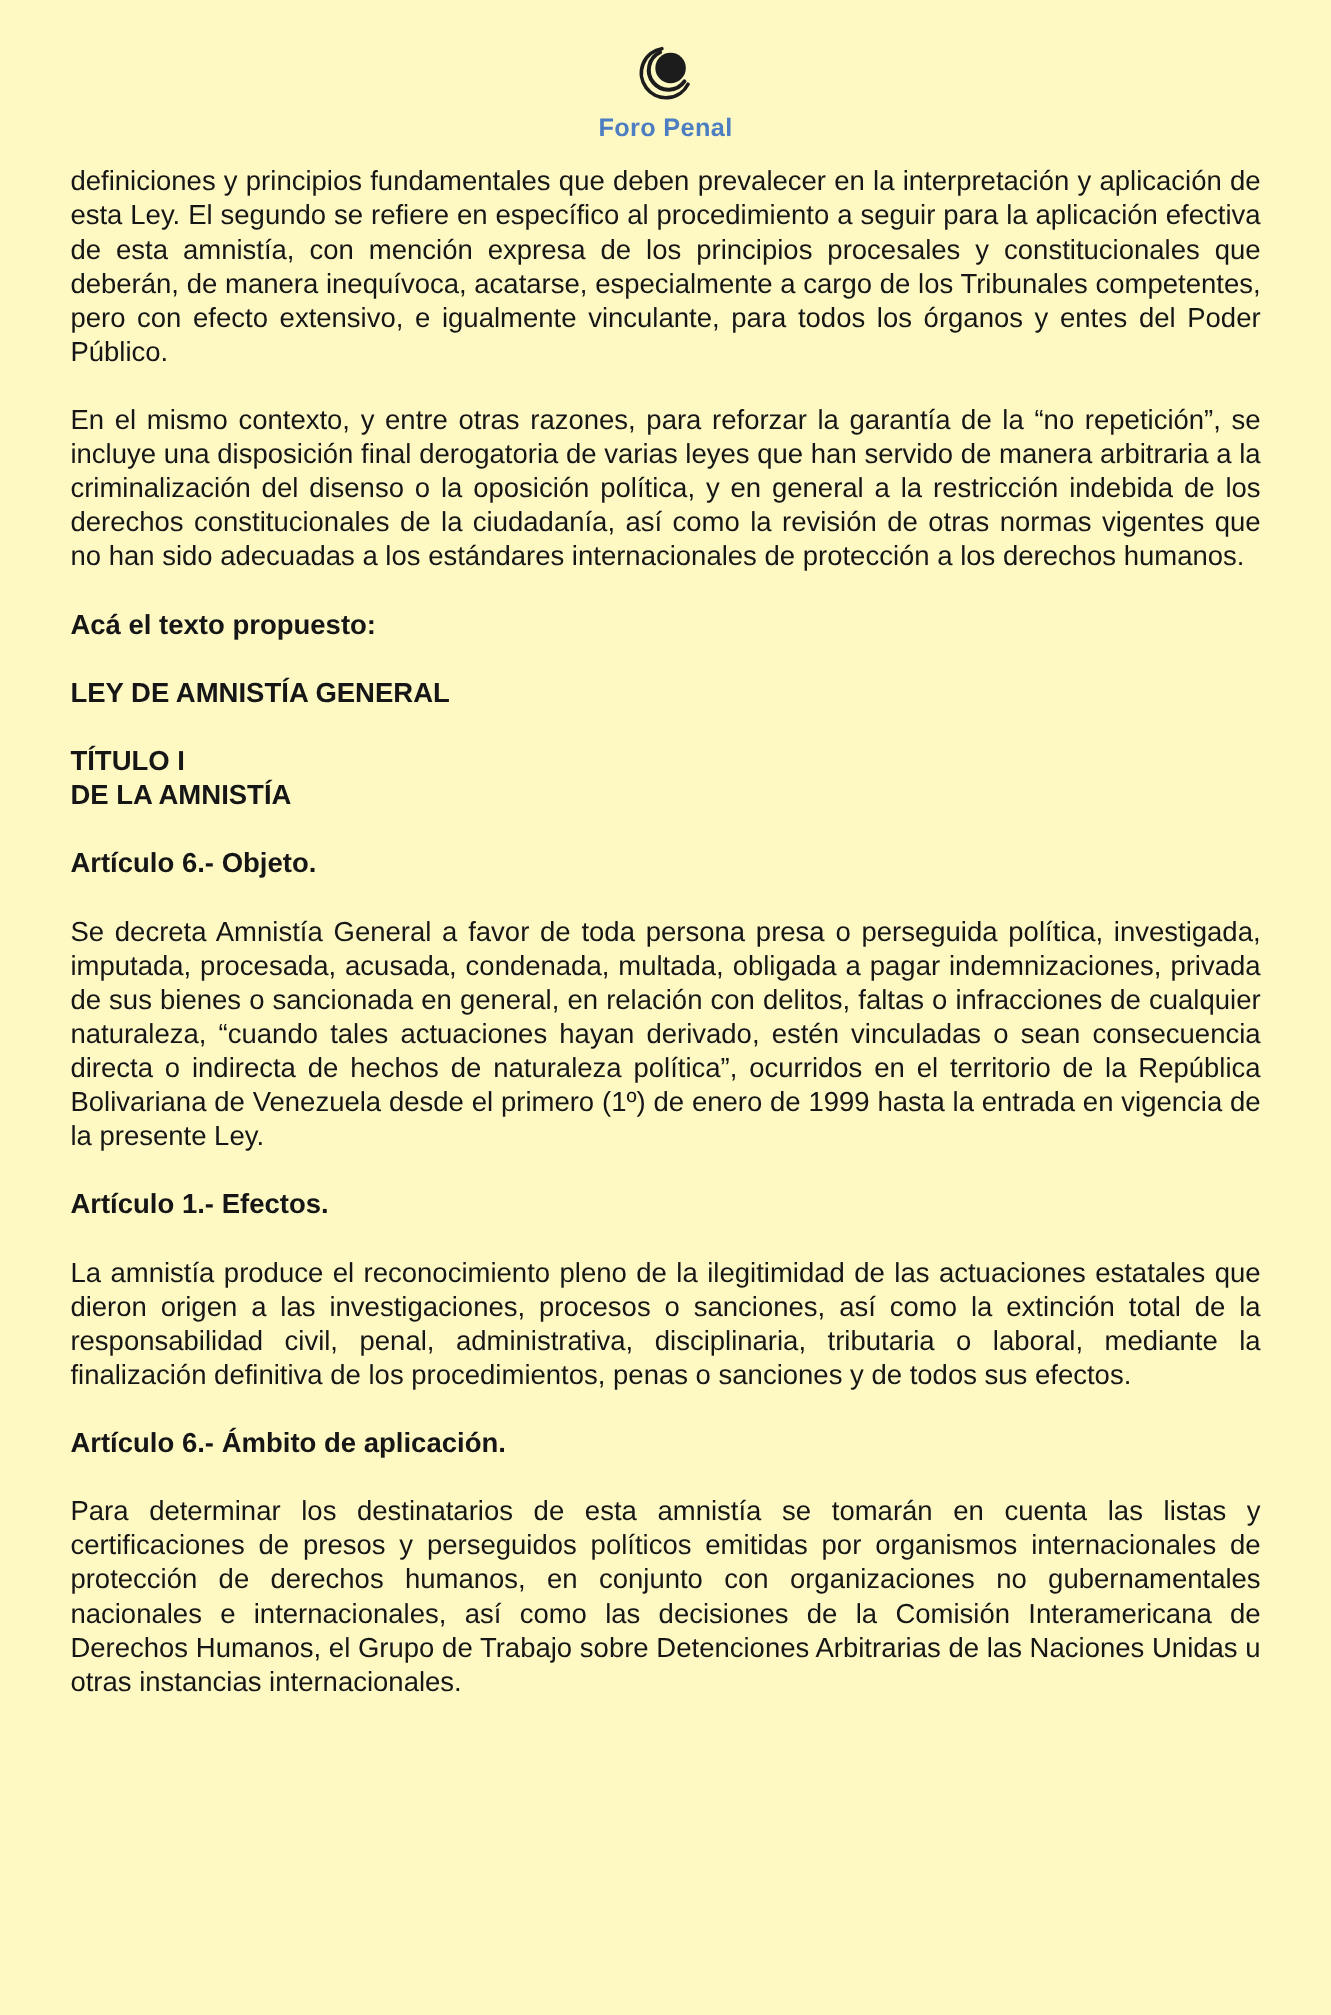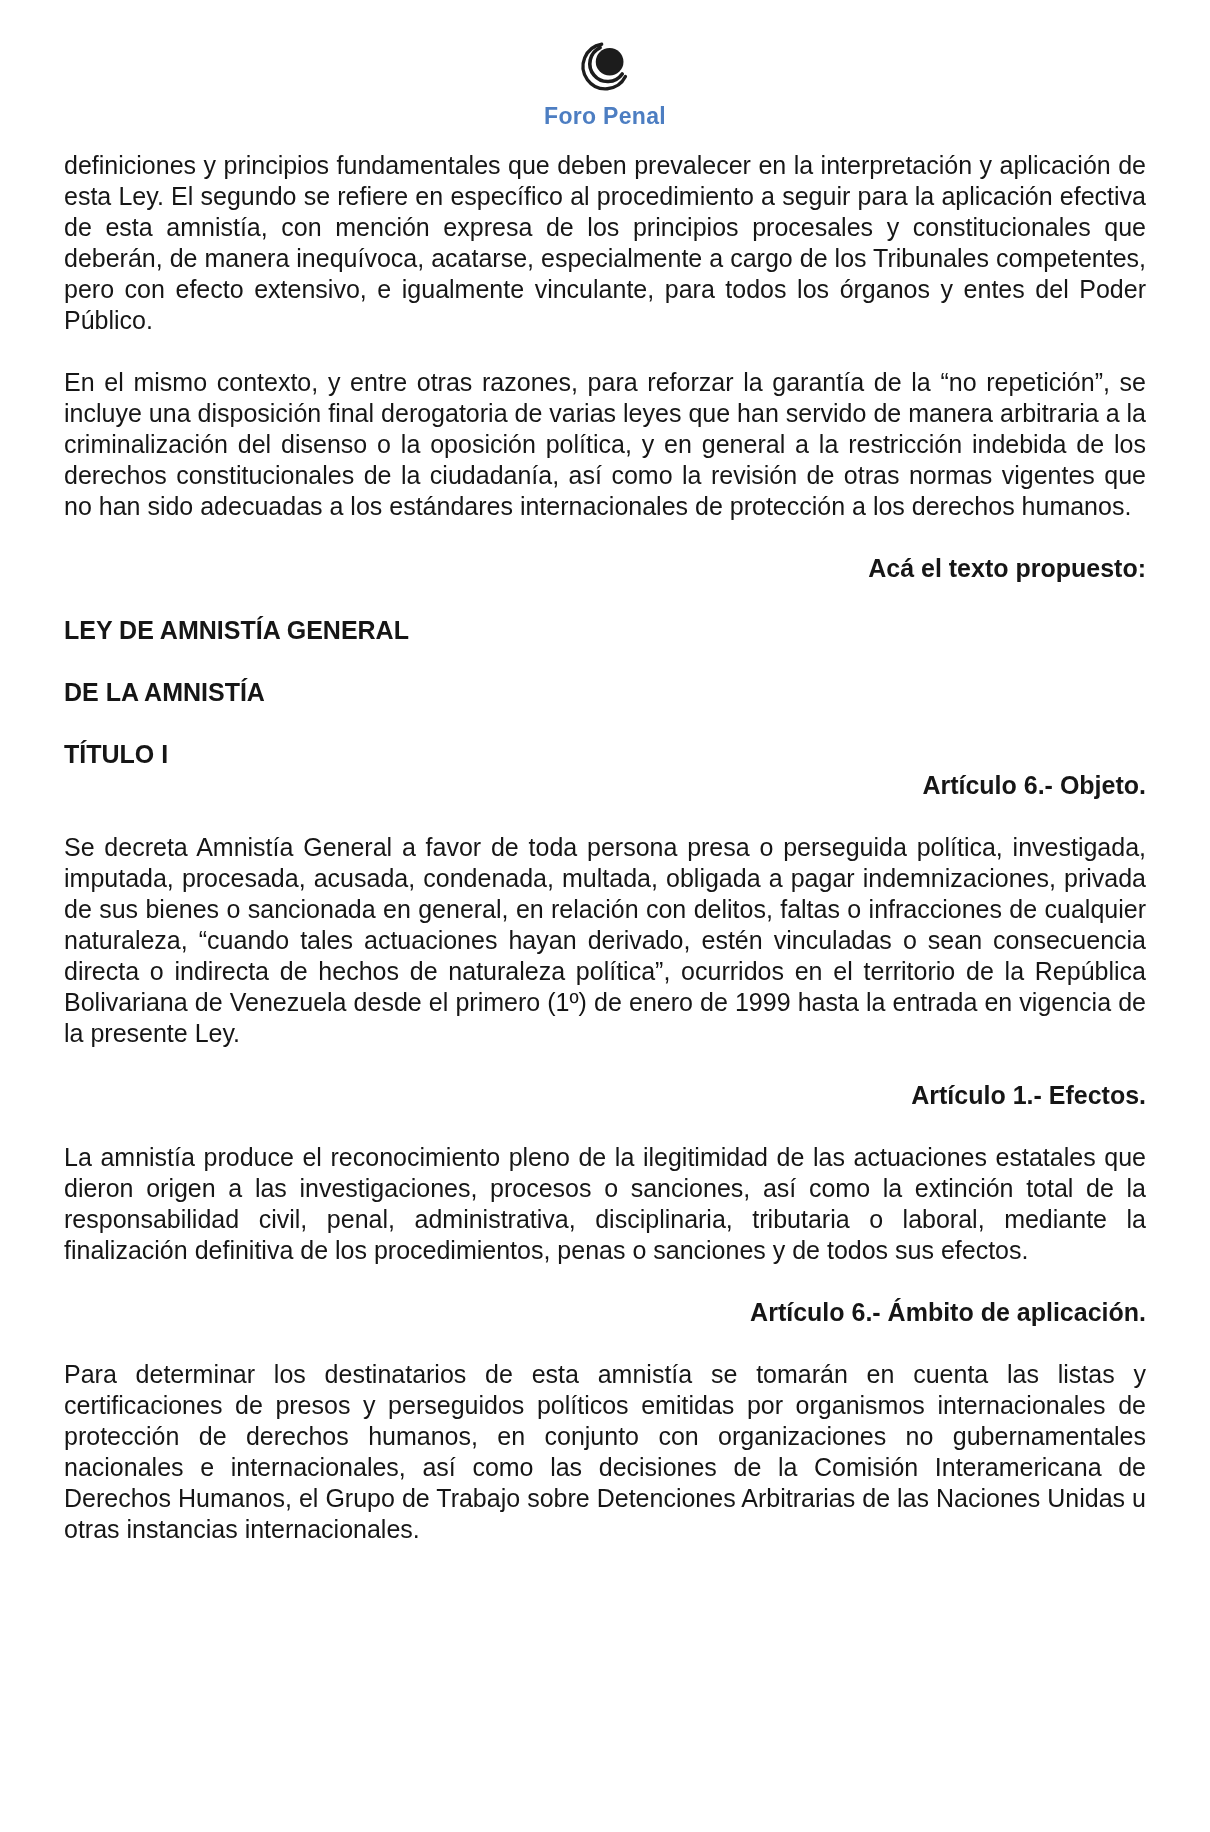--- a/index.html
+++ b/index.html
@@ -1,33 +1,33 @@
 <!DOCTYPE html>
 <html lang="es"><head>
 <meta charset="utf-8">
 <style>
   html,body{margin:0;padding:0;background:#e8e8e8;}
   .page{
-    width:1210px;height:1832px;margin:0 auto;background:#ffffff;
+    width:1210px;height:1832px;margin:0 auto;background:#fef9c3;
     box-sizing:border-box;padding:36px 64px 40px 64px;
     font-family:"Liberation Sans","DejaVu Sans",sans-serif;
     color:#161616;position:relative;overflow:hidden;
   }
   .logo-wrap{text-align:center;margin:0 0 20px 0;}
   .logo-icon{display:block;margin:0 auto;width:68px;height:66px;}
   .logo-text{
     display:block;margin-top:1px;font-size:23px;font-weight:bold;
     letter-spacing:0.3px;
   }
   .doc{font-size:25px;line-height:31px;}
   .doc p{
     margin:16px 0 31px 0;text-align:justify;text-justify:inter-word;
   }
   .sec-heading{
-    font-weight:bold;margin:0 0 31px 0;text-align:right;
+    font-weight:bold;margin:0 0 31px 0;text-align:left;
   }
   .center-title{
     font-weight:bold;text-align:left;margin:0 0 31px 0;
   }
   .center-title.stack{margin-bottom:0;}
   .center-title.stack-last{margin:0 0 31px 0;}
 </style>
 </head>
 <body>
 
@@ -46,22 +46,22 @@
 
     <p>definiciones y principios fundamentales que deben prevalecer en la interpretación y aplicación de esta Ley. El segundo se refiere en específico al procedimiento a seguir para la aplicación efectiva de esta amnistía, con mención expresa de los principios procesales y constitucionales que deberán, de manera inequívoca, acatarse, especialmente a cargo de los Tribunales competentes, pero con efecto extensivo, e igualmente vinculante, para todos los órganos y entes del Poder Público.</p>
 
     <p>En el mismo contexto, y entre otras razones, para reforzar la garantía de la “no repetición”, se incluye una disposición final derogatoria de varias leyes que han servido de manera arbitraria a la criminalización del disenso o la oposición política, y en general a la restricción indebida de los derechos constitucionales de la ciudadanía, así como la revisión de otras normas vigentes que no han sido adecuadas a los estándares internacionales de protección a los derechos humanos.</p>
 
     <div class="sec-heading">Acá el texto propuesto:</div>
 
 
     <div class="center-title">LEY DE AMNISTÍA GENERAL</div>
 
+    <div class="center-title stack">TÍTULO I</div>
     <div class="center-title stack-last">DE LA AMNISTÍA</div>
-    <div class="center-title stack">TÍTULO I</div>
 
     <div class="sec-heading">Artículo 6.- Objeto.</div>
     <p>Se decreta Amnistía General  a favor de toda persona presa o perseguida política, investigada, imputada, procesada, acusada, condenada, multada, obligada a pagar indemnizaciones, privada de sus bienes o sancionada en general, en relación con delitos, faltas o infracciones de cualquier naturaleza, “cuando tales actuaciones hayan derivado, estén vinculadas o sean consecuencia directa o indirecta de hechos de naturaleza política”, ocurridos en el territorio de la República Bolivariana de Venezuela desde el primero (1º) de enero de 1999 hasta la entrada en vigencia de la presente Ley.</p>
 
     <div class="sec-heading">Artículo 1.- Efectos.</div>
     <p>La amnistía produce el reconocimiento pleno de la ilegitimidad de las actuaciones estatales que dieron origen a las investigaciones, procesos o sanciones, así como la extinción total de la responsabilidad civil, penal, administrativa, disciplinaria, tributaria o laboral, mediante la finalización definitiva de los procedimientos, penas o sanciones y de todos sus efectos.</p>
 
     <div class="sec-heading">Artículo 6.- Ámbito de aplicación.</div>
     <p>Para determinar los destinatarios de esta amnistía se tomarán en cuenta las listas y certificaciones de presos y perseguidos políticos emitidas por organismos internacionales de protección de derechos humanos, en conjunto con organizaciones no gubernamentales nacionales e internacionales, así como las decisiones de la Comisión Interamericana de Derechos Humanos, el Grupo de Trabajo sobre Detenciones Arbitrarias de las Naciones Unidas u otras instancias internacionales.</p>
 

